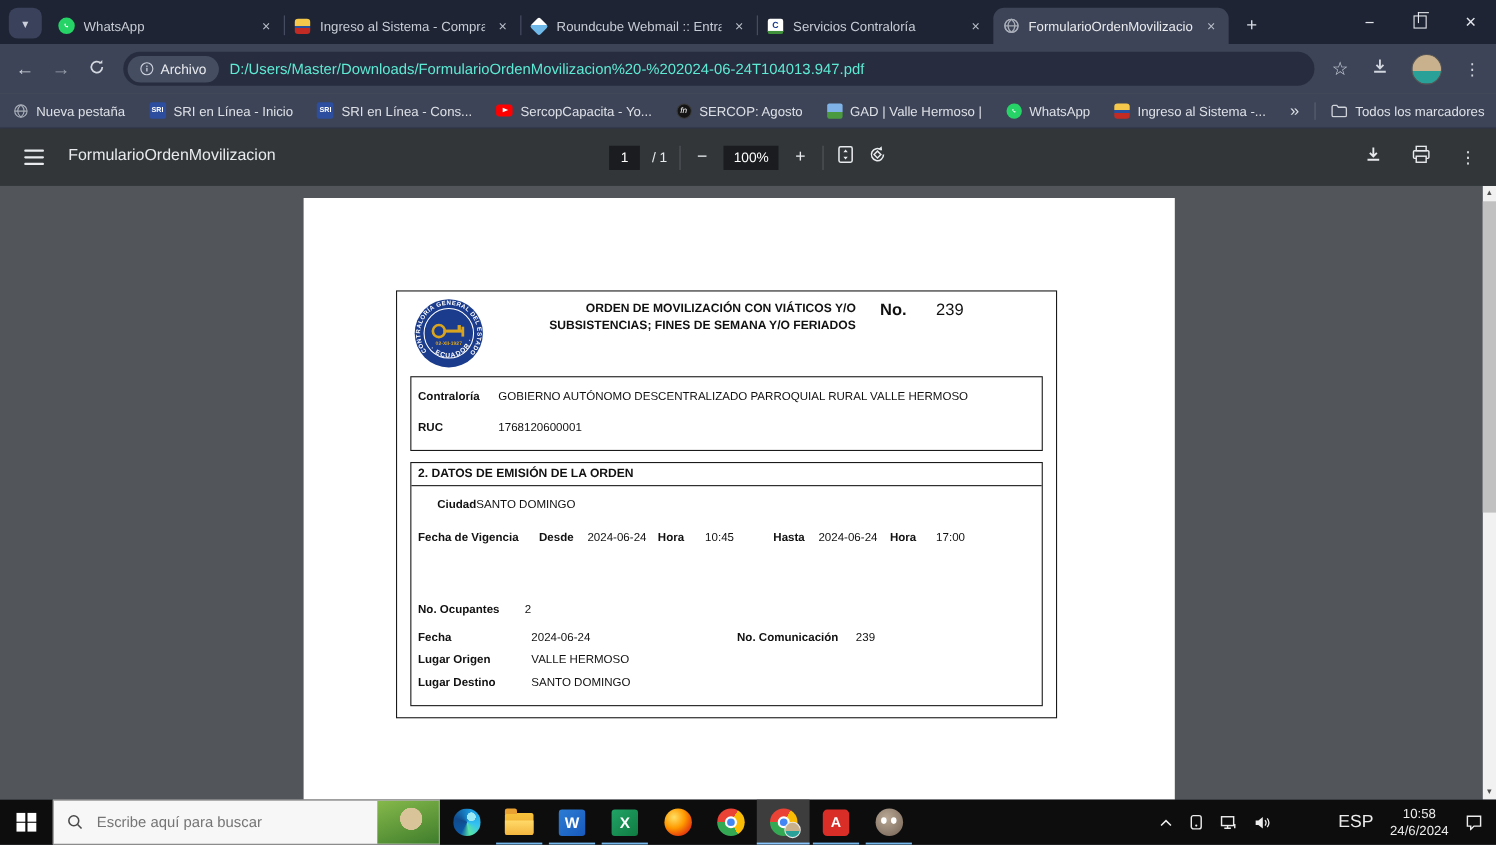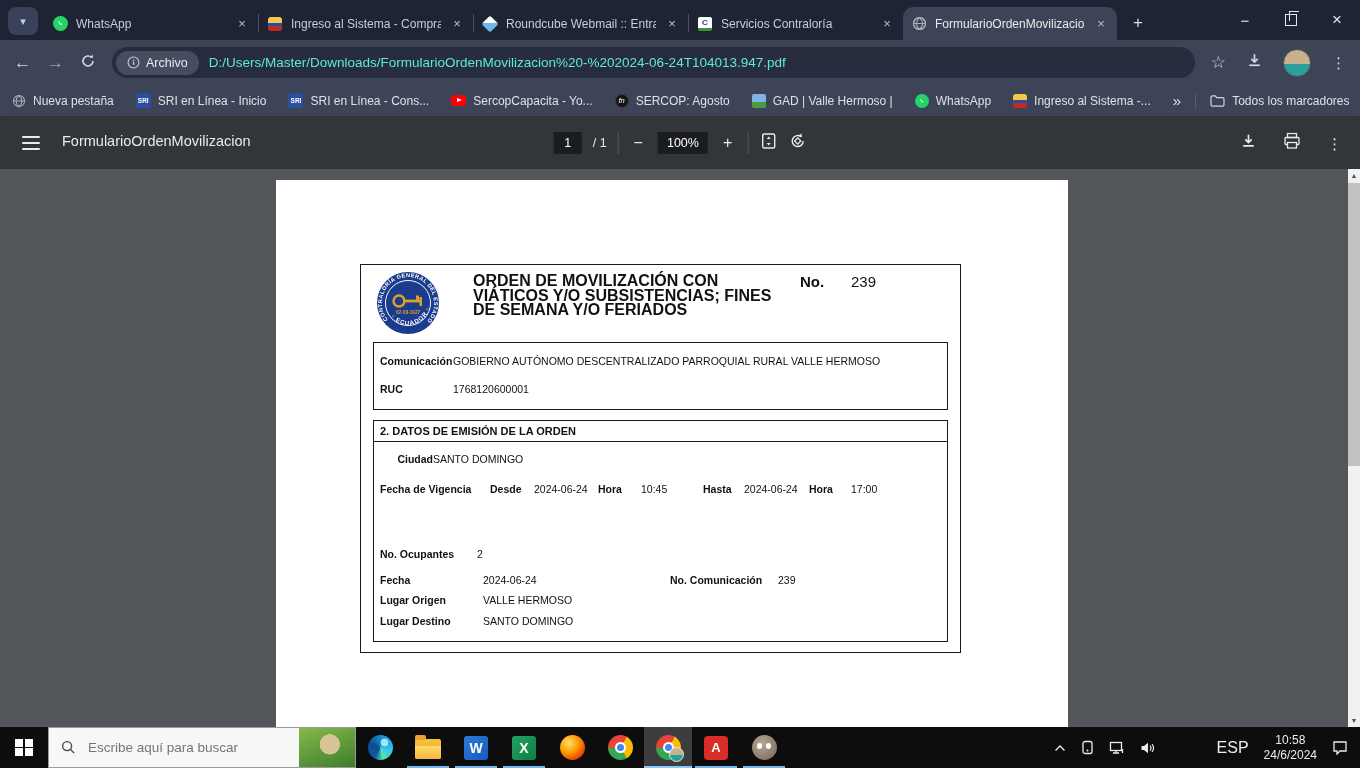--- a/index.html
+++ b/index.html
@@ -74,42 +74,42 @@
   .zoom-input{width:46px;height:20px;background:#1B1C1F;border:none;color:#fff;text-align:center;font-size:12.5px;
     font-family:"Liberation Sans",sans-serif;}
   .pdf-right{position:absolute;right:18px;top:50%;transform:translateY(-50%);display:flex;align-items:center;gap:26px;}
   
   .viewer{position:absolute;left:0;top:169px;width:1360px;height:558px;background:#52565A;overflow:hidden;}
   .page{position:absolute;left:276px;top:11px;width:792px;height:547px;background:#fff;}
   .form{position:absolute;left:84px;top:84px;width:601px;border:1.5px solid #1a1a1a;padding:0 12px;box-sizing:border-box;
     color:#111;}
   .form-header{position:relative;height:77px;}
   .logo{position:absolute;left:2px;top:5px;}
-  .f-title{position:absolute;left:100px;top:9px;width:305px;text-align:left;font-weight:bold;font-size:16px;line-height:14.5px;}
+  .f-title{position:absolute;left:100px;top:9px;width:305px;text-align:right;font-weight:bold;font-size:11px;line-height:14.5px;}
   .no-label{position:absolute;left:427px;top:8px;font-size:15px;font-weight:bold;}
   .no-value{position:absolute;left:478px;top:8px;font-size:15px;}
   .sec{border:1.5px solid #1a1a1a;margin-bottom:10px;}
   .sec-title{font-weight:bold;font-size:11px;padding:4px 6px;border-bottom:1.5px solid #1a1a1a;}
   .sec-body{padding:2px 6px 13px;}
   .row{display:flex;font-size:10.5px;line-height:13px;}
   .lbl{font-weight:bold;flex:none;}
   .w53{width:53px;text-align:right;} .w73{width:73px;} .w97{width:97px;} .w103{width:103px;} .w108{width:108px;} .w110{width:110px;}
   .v64{width:64px;} .v44{width:44px;} .v43{width:43px;} .v62{width:62px;} .v41{width:41px;} .v65{width:65px;} .v42{width:42px;} .v187{width:187px;}
   .motivo-val{width:516px;}
   
   .vscroll{position:absolute;right:0;top:0;width:12px;height:558px;background:#F1F1F1;}
   .sb-arrow{height:13px;text-align:center;font-size:7px;color:#505050;line-height:13px;}
   .sb-down{position:absolute;bottom:0;width:12px;}
   .sb-thumb{position:absolute;left:0;top:14px;width:12px;height:283px;background:#C1C1C1;}
   
   .taskbar{position:absolute;left:0;top:727px;width:1360px;height:41px;background:#0D0D0E;display:flex;align-items:stretch;}
   .start{width:48px;display:flex;align-items:center;justify-content:center;}
   .winlogo{display:grid;grid-template-columns:8px 8px;grid-template-rows:8px 8px;gap:1.5px;}
   .winlogo span{background:#fff;}
-  .searchbox{width:308px;background:#F7F7F7;border:1px solid #9B9B9B;box-sizing:border-box;display:flex;align-items:center;
+  .searchbox{width:352px;background:#F7F7F7;border:1px solid #9B9B9B;box-sizing:border-box;display:flex;align-items:center;
     padding-left:12px;gap:10px;position:relative;}
   .searchbox input{border:none;background:transparent;outline:none;font-size:13.5px;color:#333;width:230px;
     font-family:"Liberation Sans",sans-serif;}
   .srch-img{position:absolute;right:0;top:0;width:56px;height:39px;
     background:radial-gradient(circle at 55% 42%,#D9C49A 0 26%,transparent 27%),linear-gradient(160deg,#86B94B,#3F7D2C);}
   .apps{display:flex;}
   .app{width:48px;display:flex;align-items:center;justify-content:center;position:relative;}
   .app.running::after{content:"";position:absolute;bottom:0;left:3px;right:3px;height:2.5px;background:#76B9ED;}
   .app.active{background:#3D3D3D;}
   .app.active::after{left:0;right:0;background:#8AC7FF;}
@@ -367,21 +367,21 @@
             <text x="33" y="44" font-size="4.6" fill="#D9A520" text-anchor="middle" font-weight="bold">02-XII-1927</text>
           </svg>
           <div class="f-title">ORDEN DE MOVILIZACIÓN CON VIÁTICOS Y/O SUBSISTENCIAS; FINES DE SEMANA Y/O FERIADOS</div>
           <div class="no-label">No.</div>
           <div class="no-value">239</div>
         </div>
 
         <div class="sec">
           <div class="sec-body">
             <div class="row" style="margin-top:10px">
-              <span class="lbl w73">Comunicación</span>
+              <span class="lbl w73">Contraloría</span>
               <span>GOBIERNO AUTÓNOMO DESCENTRALIZADO PARROQUIAL RURAL VALLE HERMOSO</span>
             </div>
             <div class="row" style="margin-top:15px">
               <span class="lbl w73">RUC</span>
               <span>1768120600001</span>
             </div>
           </div>
         </div>
 
         <div class="sec">

